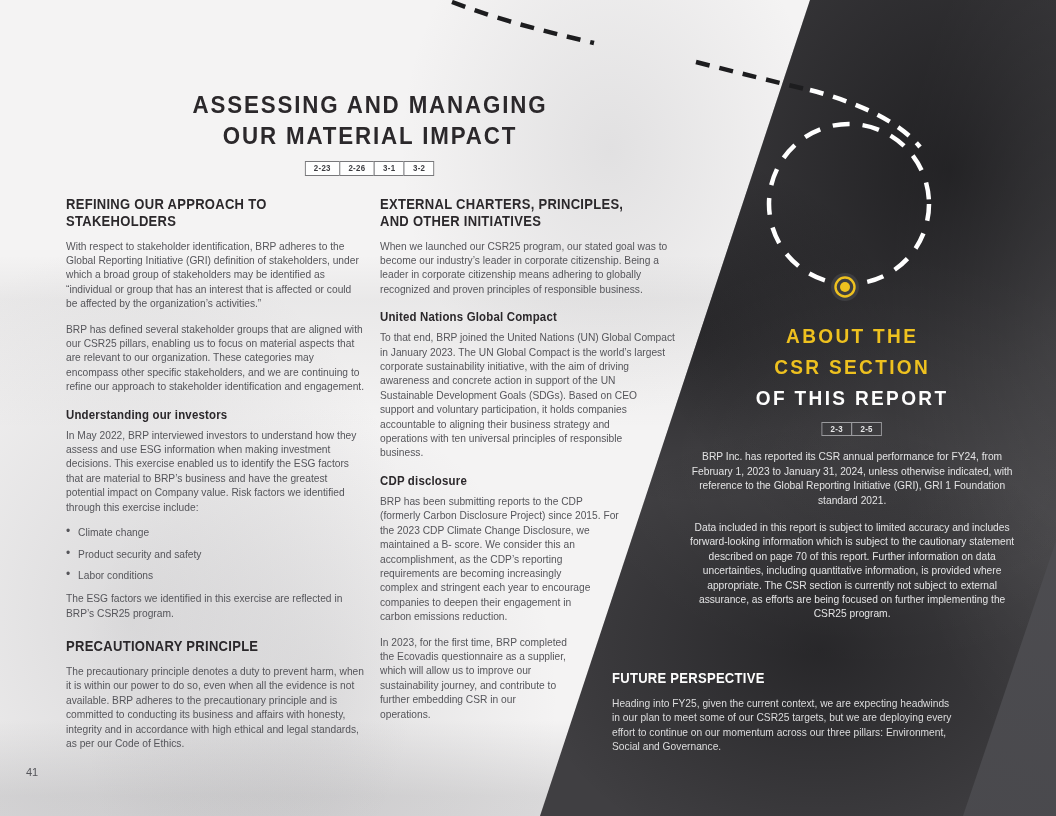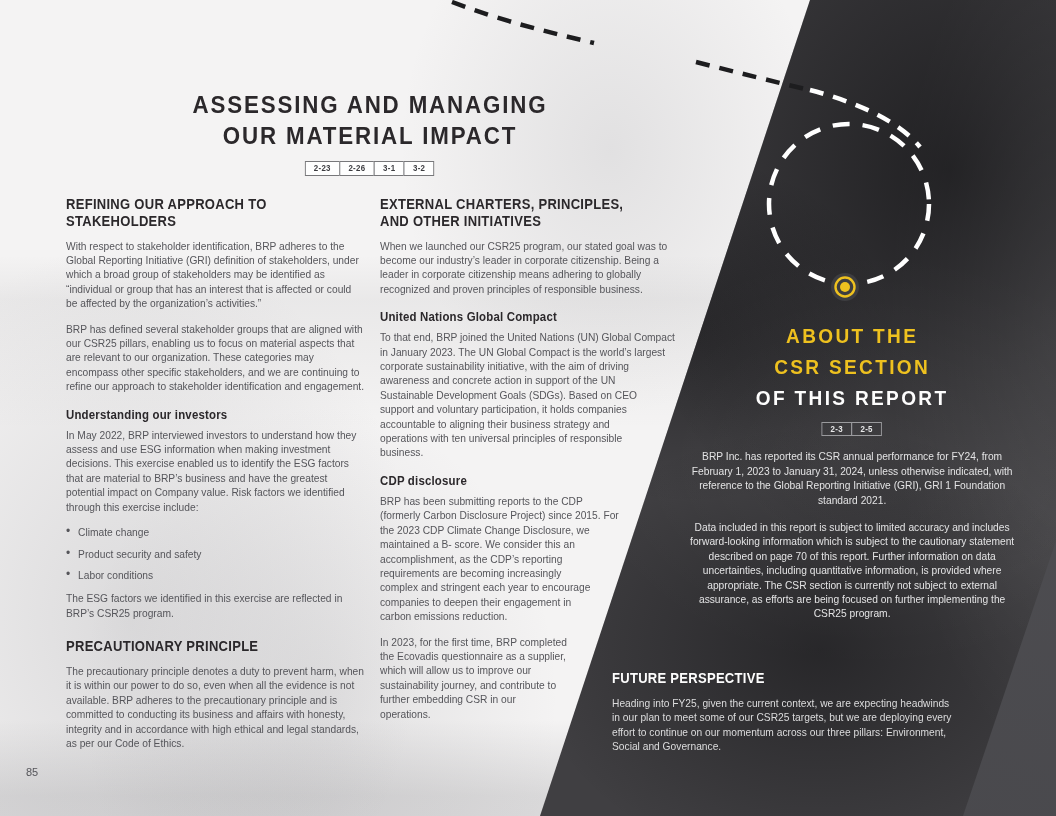--- a/index.html
+++ b/index.html
@@ -157,15 +157,15 @@
     </div>
     <p>BRP Inc. has reported its CSR annual performance for FY24, from February 1, 2023 to January 31, 2024, unless otherwise indicated, with reference to the Global Reporting Initiative (GRI), GRI 1 Foundation standard 2021.</p>
     <p>Data included in this report is subject to limited accuracy and includes forward-looking information which is subject to the cautionary statement described on page 70 of this report. Further information on data uncertainties, including quantitative information, is provided where appropriate. The CSR section is currently not subject to external assurance, as efforts are being focused on further implementing the CSR25 program.</p>
   </section>
 
   <section class="future cx">
     <h2>FUTURE PERSPECTIVE</h2>
     <p>Heading into FY25, given the current context, we are expecting headwinds in our plan to meet some of our CSR25 targets, but we are deploying every effort to continue on our momentum across our three pillars: Environment, Social and Governance.</p>
   </section>
 
-  <div class="page-num">85</div>
+  <div class="page-num">41</div>
 
 </div>
 
 </body></html>

